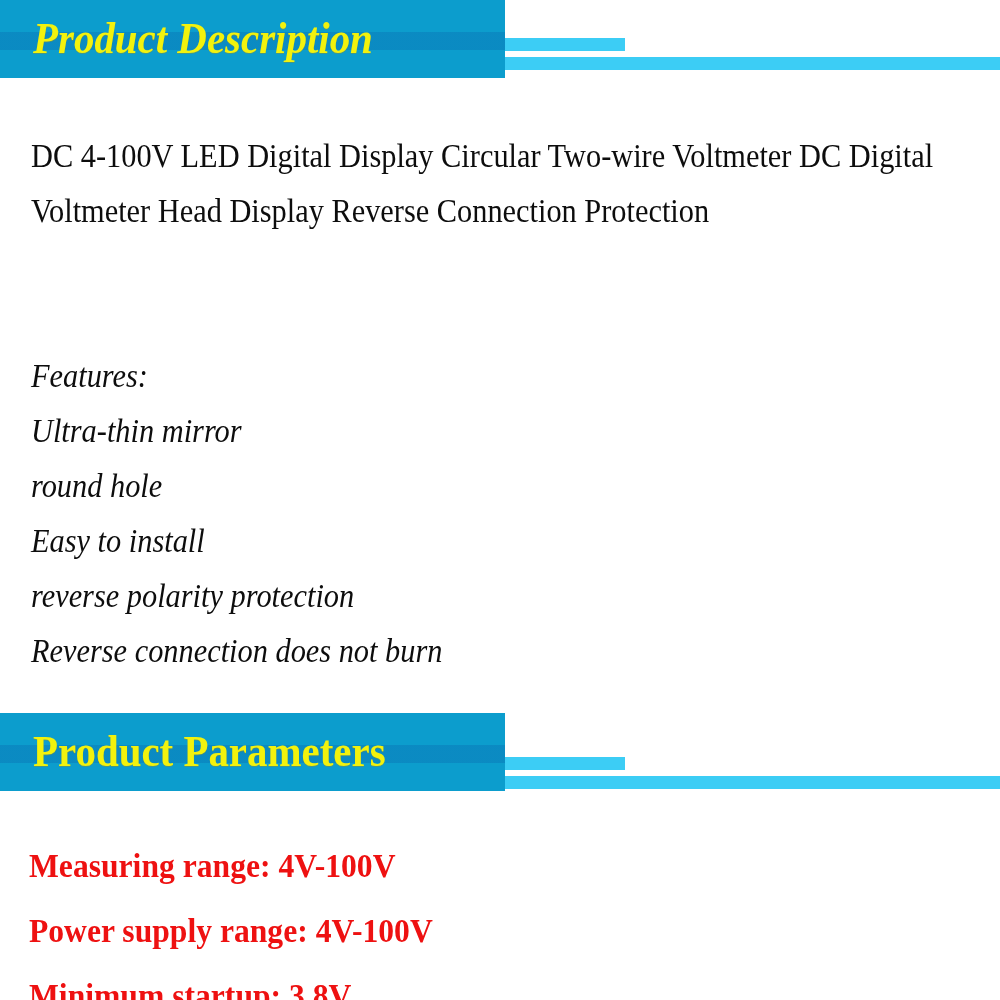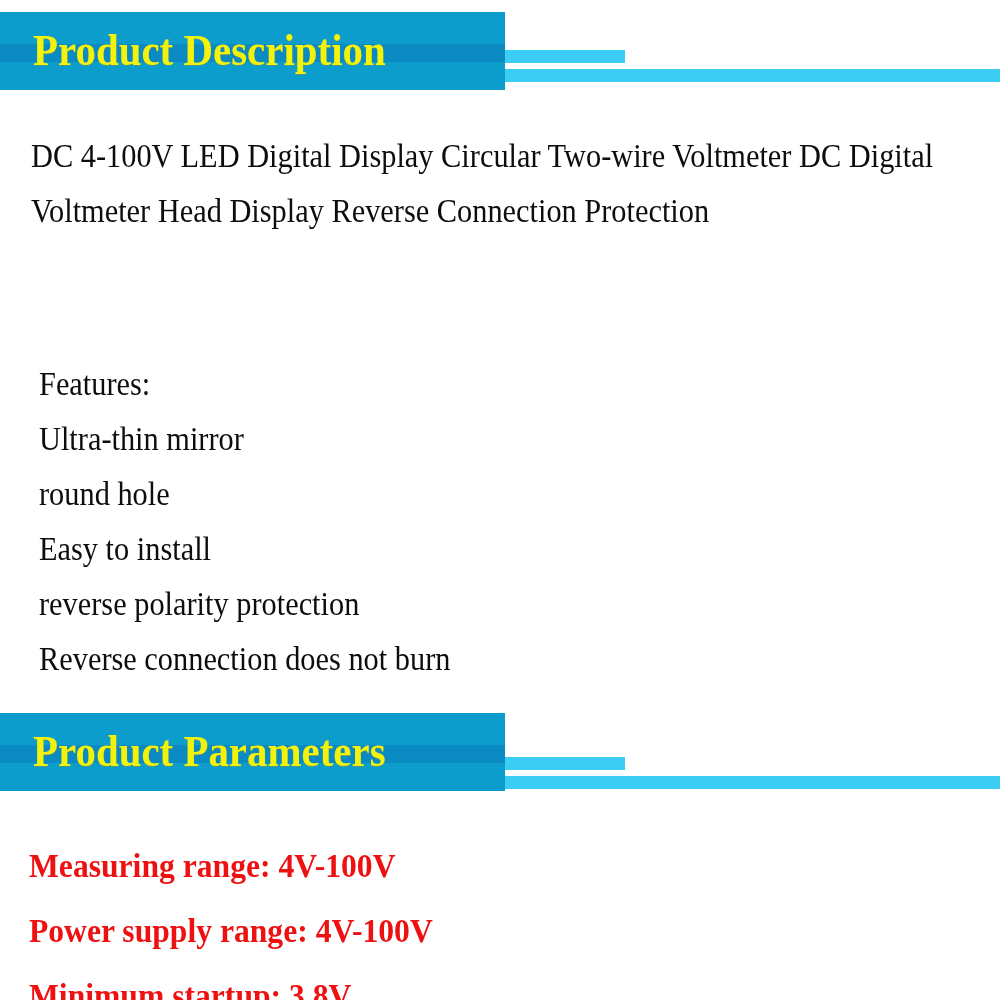--- a/index.html
+++ b/index.html
@@ -76,21 +76,21 @@
     line-height: 56px;
     color: #f2f20d;
     letter-spacing: 0px;
     transform: scaleX(0.93);
     transform-origin: left top;
     white-space: nowrap;
     text-shadow: 0 1px 0 rgba(180,140,0,0.35);
   }
 
   
-  #banner-description { top: 12px; }
+  #banner-description { top: 0px; font-style: italic; }
   #banner-description .bar-short { top: 38px; }
   #banner-description .bar-long  { top: 57px; }
 
   
   #banner-parameters { top: 713px; text-align: right; }
   #banner-parameters .bar-short { top: 44px; }
   #banner-parameters .bar-long  { top: 63px; }
 
   
   .body-text {
@@ -105,23 +105,24 @@
     transform: scaleX(0.92);
     transform-origin: left top;
     width: 1060px;
   }
   #product-desc-paragraph { top: 129px; width: 1010px; }
 
   .feature-list {
     position: absolute;
     left: 31px;
     top: 349px;
-    margin: 8px;
+    margin: 0;
     padding: 0;
     list-style: none;
+    font-style: italic;
   }
   .feature-list li {
     font-family: "Liberation Serif", "DejaVu Serif", serif;
     font-size: 33px;
     line-height: 55px;
     color: #0d0d0d;
     white-space: nowrap;
     transform: scaleX(0.92);
     transform-origin: left center;
   }

